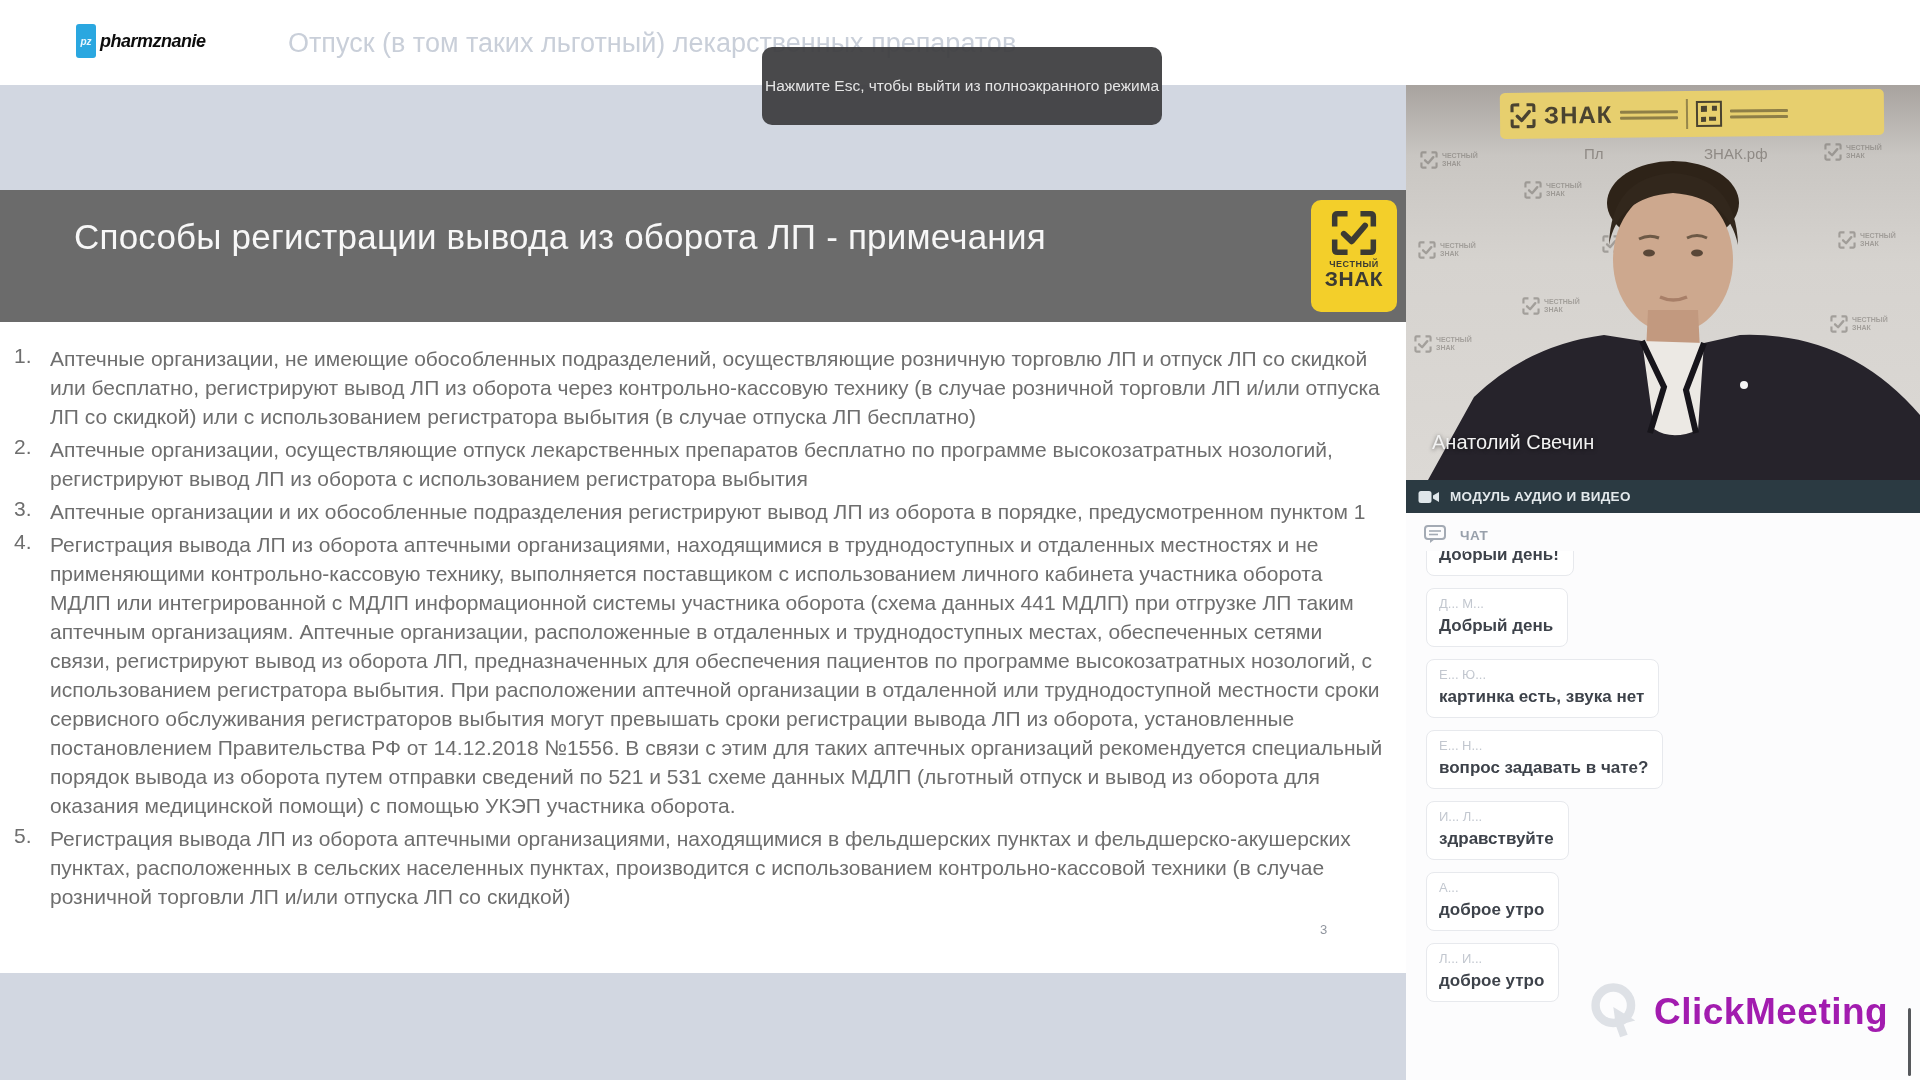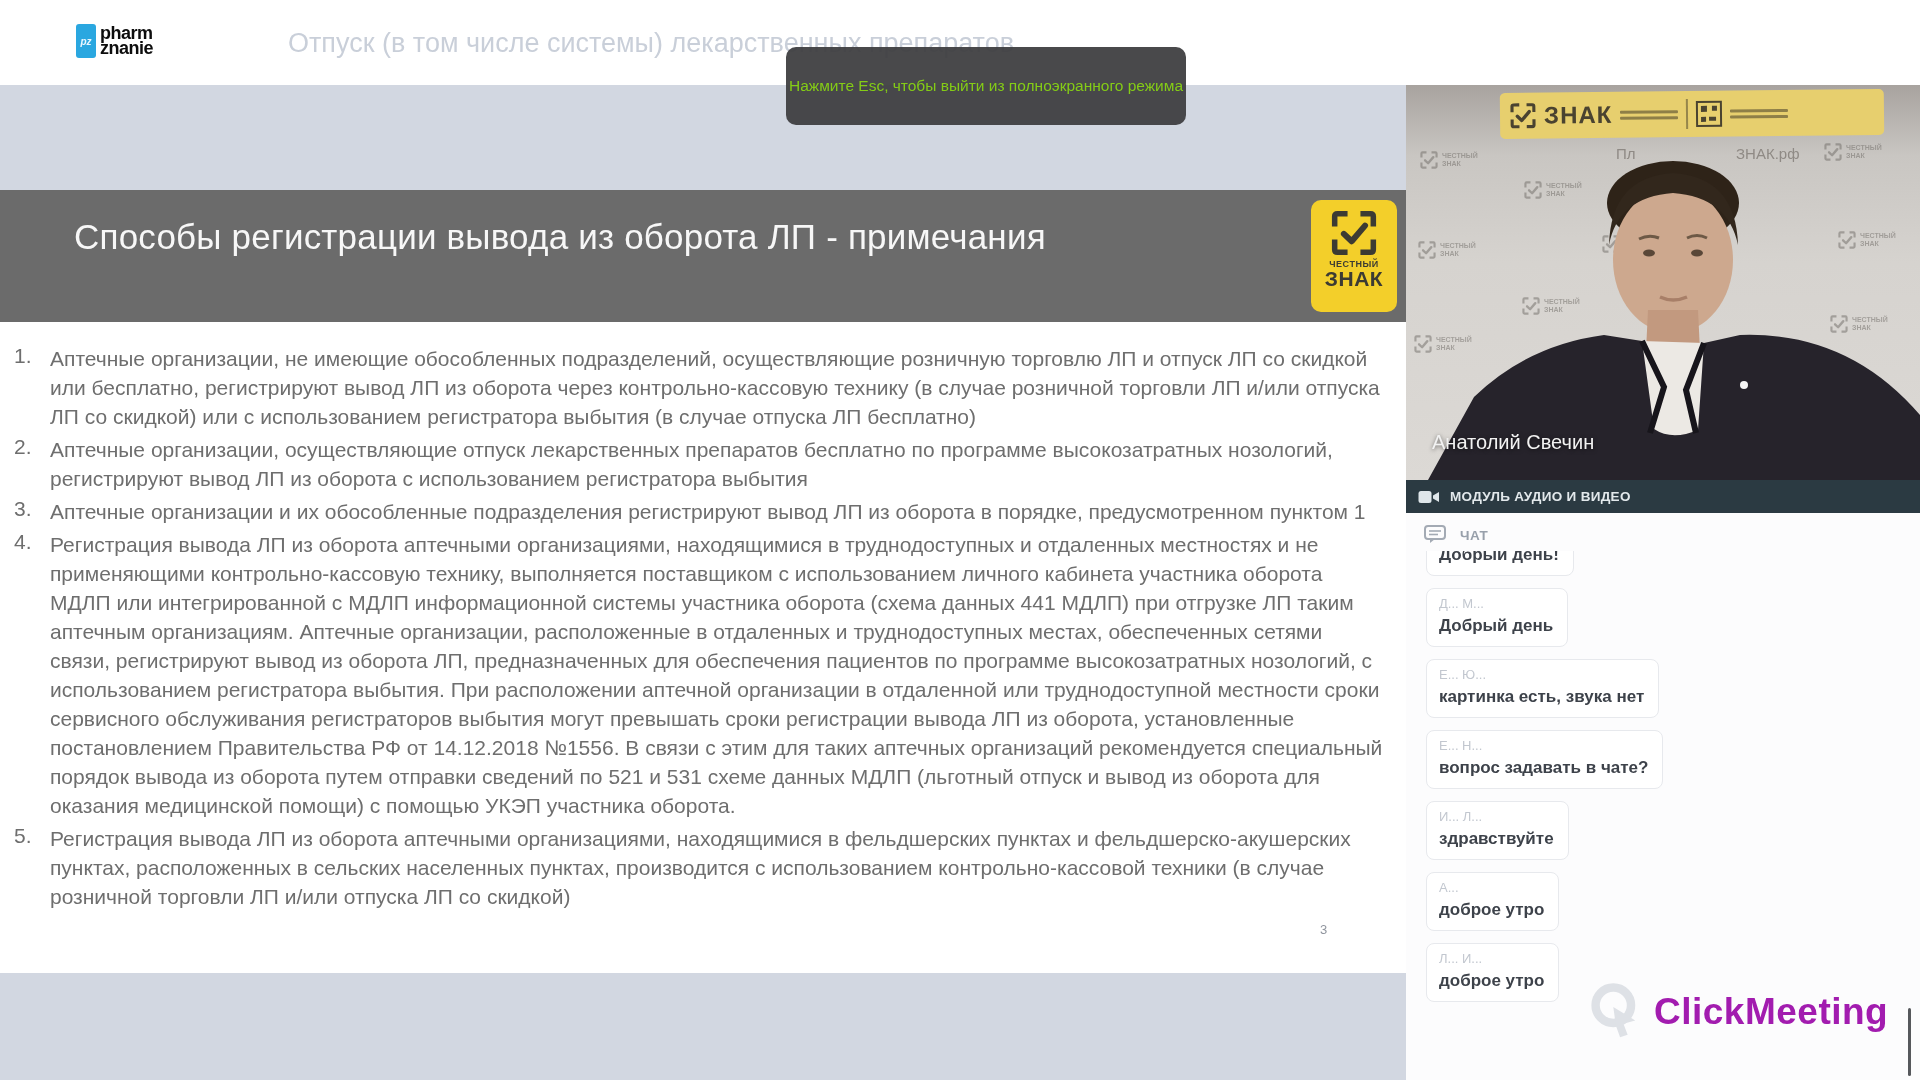--- a/index.html
+++ b/index.html
@@ -4,28 +4,28 @@
 <style>
   * { margin:0; padding:0; box-sizing:border-box; }
   html,body { width:1920px; height:1080px; overflow:hidden; background:#d2d7e1;
               font-family:"Liberation Sans","DejaVu Sans",sans-serif; }
 
   
   .topbar { position:absolute; left:0; top:0; width:1920px; height:85px; background:#ffffff; z-index:20; }
   .logo { position:absolute; left:76px; top:24px; display:flex; align-items:center; gap:4px; }
   .logo-icon { width:20px; height:34px; background:#2aa7e0; border-radius:3px; color:#eaf7ff;
                font-size:10px; font-weight:bold; display:flex; align-items:center; justify-content:center;font-style:italic; }
-  .logo-text { display:flex; flex-direction:column; line-height:15px; font-size:18px; font-weight:800;
-               color:#0d0d0d; letter-spacing:-0.5px; }
+  .logo-text { display:flex; flex-direction:row; line-height:15px; font-size:18px; font-weight:800;
+               color:#0d0d0d; letter-spacing:-0.5px;font-style:italic; }
   .webinar-title { position:absolute; left:288px; top:28px; font-size:27px; color:#c9cfd9; white-space:nowrap; }
 
   
   .toast { position:absolute; left:762px; top:47px; width:400px; height:78px; background:rgba(62,62,64,0.94);
            border-radius:10px; z-index:60; display:flex; align-items:center; justify-content:center;
-           color:#84cc16; font-size:15.5px;margin-left:24px; }
+           color:#e5e5e5; font-size:15.5px; }
 
   
   .stage { position:absolute; left:0; top:85px; width:1406px; height:995px; background:#d2d7e1; }
   .slide-band { position:absolute; left:0; top:105px; width:1406px; height:132px; background:#6b6b6b; }
   .slide-title { position:absolute; left:74px; top:0; height:93px; display:flex; align-items:center;
                  font-size:35px; color:#f7f7f7; letter-spacing:0.2px; }
   .cz-badge { position:absolute; left:1311px; top:10px; width:86px; height:112px; background:#f3cf2a;
               border-radius:10px; display:flex; flex-direction:column; align-items:center; padding-top:10px; }
   .cz-badge .bline1 { font-size:9px; font-weight:800; color:#3c3b33; letter-spacing:0.5px; margin-top:3px; }
   .cz-badge .bline2 { font-size:21px; font-weight:800; color:#3c3b33; letter-spacing:0.5px; line-height:20px; }
@@ -48,21 +48,21 @@
   .bd-mark svg { width:18px; height:18px; }
   .bd-mark .mtxt { display:flex; flex-direction:column; font-size:7px; font-weight:700; color:#6f6b66; line-height:8px; }
   .banner { position:absolute; left:94px; top:6px; width:384px; height:46px; background:#e7cf6e; border-radius:5px;
             transform:rotate(-0.6deg); display:flex; align-items:center; gap:8px; padding:0 10px; }
   .banner .brand { font-size:24px; font-weight:800; color:#4a4330; letter-spacing:1px; }
   .mini-lines { display:flex; flex-direction:column; gap:3px; }
   .mini-lines i { display:block; width:58px; height:3px; background:rgba(70,62,40,0.55); border-radius:1px; }
   .banner .vdiv { width:2px; height:30px; background:rgba(70,62,40,0.5); }
   .qr { width:26px; height:26px; border:2px solid #4a4330; position:relative; }
   .qr i { position:absolute; background:#4a4330; }
-  .site-frag { position:absolute; top:60px; font-size:15px; color:#8f8a85;margin-left:32px; }
+  .site-frag { position:absolute; top:60px; font-size:15px; color:#8f8a85; }
   .speaker-name { position:absolute; left:26px; bottom:26px; font-size:20px; color:#f2f2f2;
                   text-shadow:0 1px 4px rgba(0,0,0,0.55); z-index:5; }
   .person { position:absolute; left:0; top:0; z-index:3; }
 
   
   .module-bar { position:absolute; left:0; top:395px; width:514px; height:33px; background:#2b3a42;
                 display:flex; align-items:center; gap:10px; padding-left:12px; }
   .module-bar .lbl { font-size:13.5px; font-weight:700; color:#e2e8eb; letter-spacing:0.3px; }
 
   
@@ -83,21 +83,21 @@
 <body>
 
 <div class="topbar">
   <div class="logo">
     <div class="logo-icon">pz</div>
     <div class="logo-text">
       <span>pharm</span>
       <span>znanie</span>
     </div>
   </div>
-  <div class="webinar-title">Отпуск (в том числе системы) лекарственных препаратов</div>
+  <div class="webinar-title">Отпуск (в том таких льготный) лекарственных препаратов</div>
 </div>
 
 <div class="toast">
   <span>Нажмите Esc, чтобы выйти из полноэкранного режима</span>
 </div>
 
 <div class="stage">
   <div class="slide-band">
     <div class="slide-title">Способы регистрации вывода из оборота ЛП - примечания</div>
     <div class="cz-badge">

